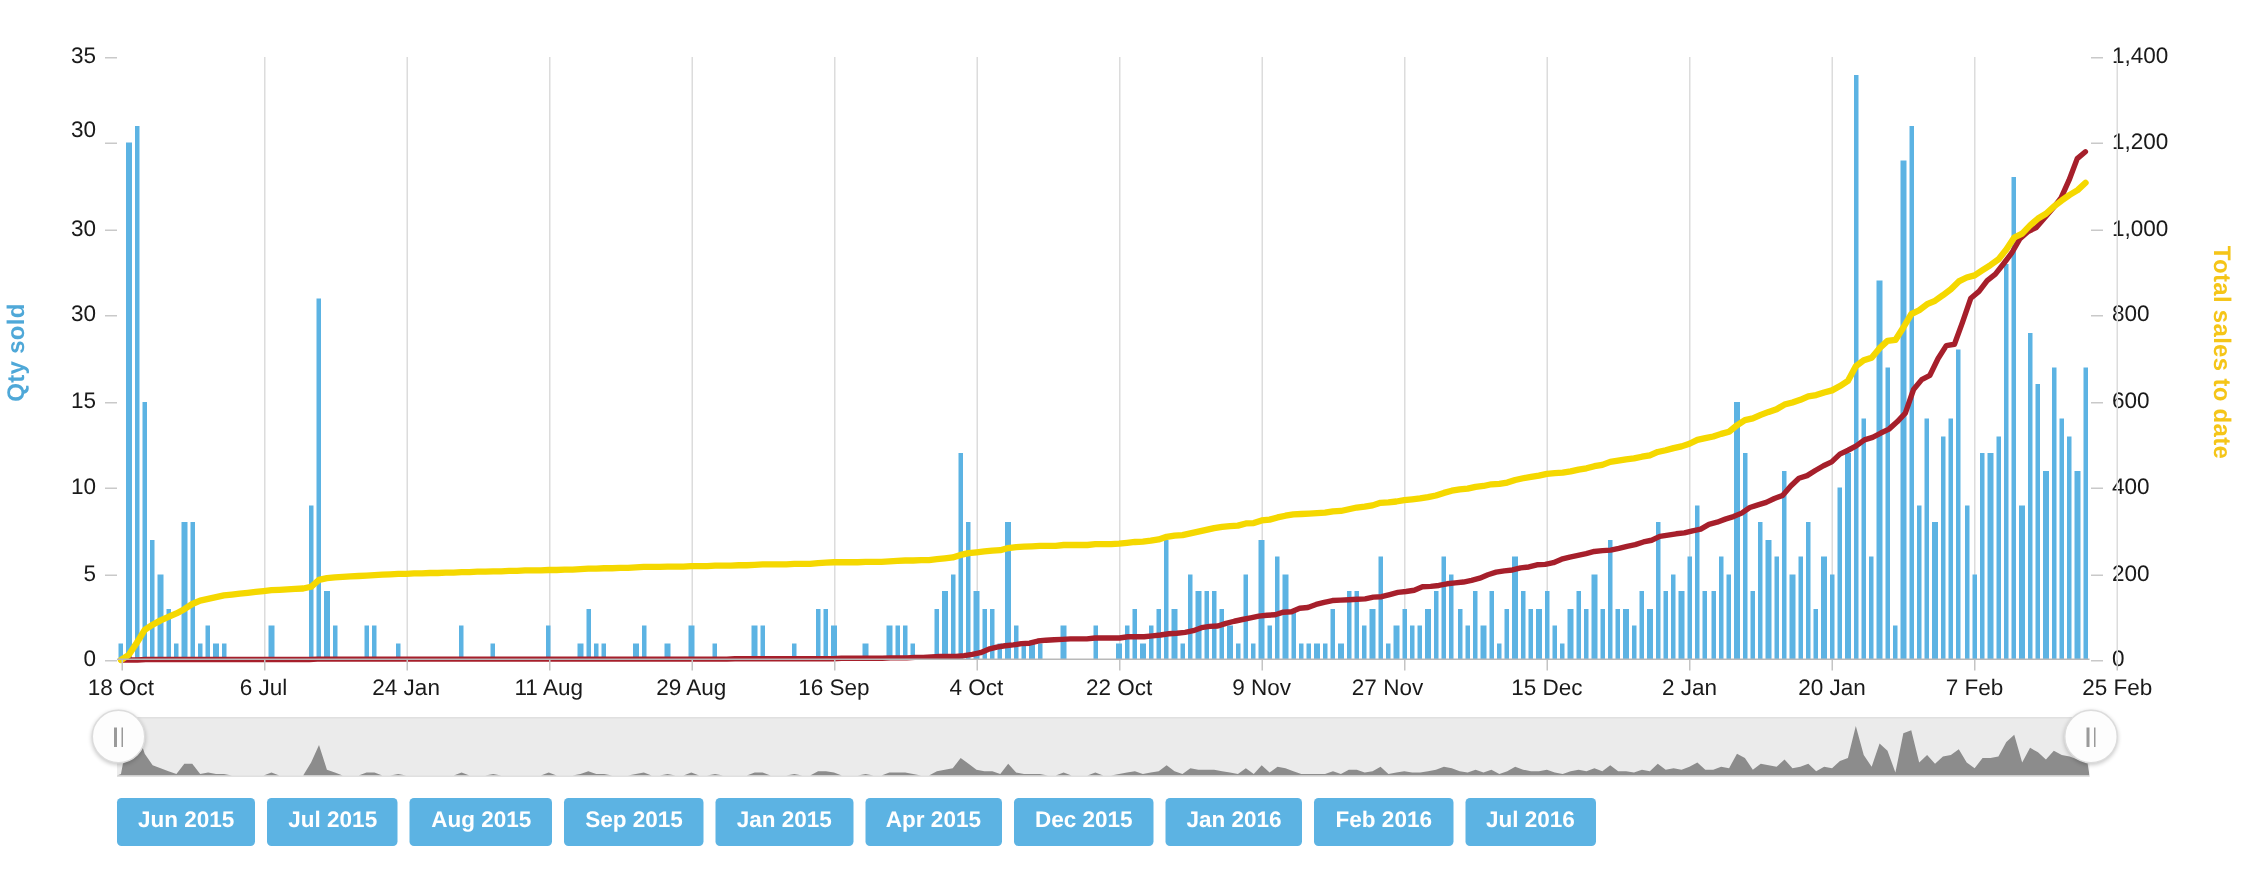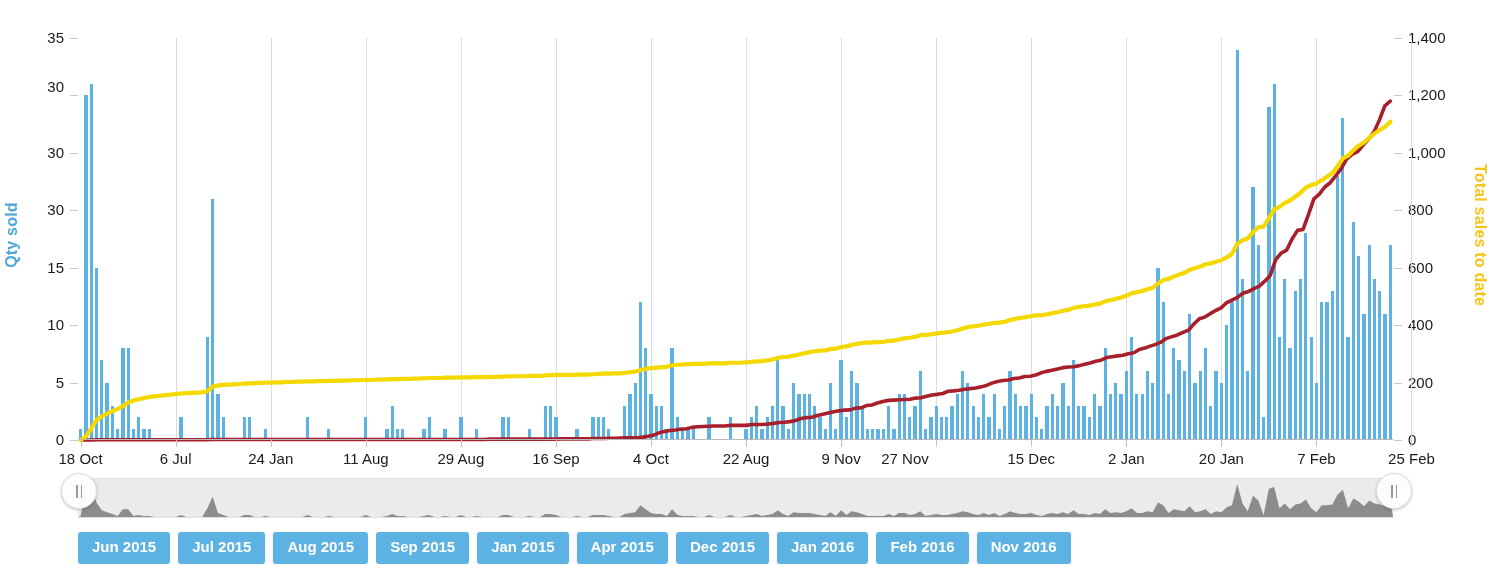--- a/index.html
+++ b/index.html
@@ -370,25 +370,25 @@
           <div class="xtick-label" style="left: 192.761px;">24 Jan</div>
           <div class="xtick-mark" style="left: 287.821px;"></div>
           <div class="xtick-label" style="left: 287.821px;">11 Aug</div>
           <div class="xtick-mark" style="left: 382.882px;"></div>
           <div class="xtick-label" style="left: 382.882px;">29 Aug</div>
           <div class="xtick-mark" style="left: 477.942px;"></div>
           <div class="xtick-label" style="left: 477.942px;">16 Sep</div>
           <div class="xtick-mark" style="left: 573.002px;"></div>
           <div class="xtick-label" style="left: 573.002px;">4 Oct</div>
           <div class="xtick-mark" style="left: 668.062px;"></div>
-          <div class="xtick-label" style="left: 668.062px;">22 Aug</div>
+          <div class="xtick-label" style="left: 668.062px;">22 Oct</div>
           <div class="xtick-mark" style="left: 763.122px;"></div>
           <div class="xtick-label" style="left: 763.122px;">9 Nov</div>
           <div class="xtick-mark" style="left: 858.183px;"></div>
-          <div class="xtick-label" style="left: 827px;">27 Nov</div>
+          <div class="xtick-label" style="left: 847px;">27 Nov</div>
           <div class="xtick-mark" style="left: 953.243px;"></div>
           <div class="xtick-label" style="left: 953.243px;">15 Dec</div>
           <div class="xtick-mark" style="left: 1048.3px;"></div>
           <div class="xtick-label" style="left: 1048.3px;">2 Jan</div>
           <div class="xtick-mark" style="left: 1143.36px;"></div>
           <div class="xtick-label" style="left: 1143.36px;">20 Jan</div>
           <div class="xtick-mark" style="left: 1238.42px;"></div>
           <div class="xtick-label" style="left: 1238.42px;">7 Feb</div>
           <div class="xtick-mark" style="left: 1333.48px;"></div>
           <div class="xtick-label" style="left: 1333.48px;">25 Feb</div>
@@ -417,16 +417,16 @@
   <div class="range-buttons" id="rangebuttons">
       <button class="range-btn">Jun 2015</button>
       <button class="range-btn">Jul 2015</button>
       <button class="range-btn">Aug 2015</button>
       <button class="range-btn">Sep 2015</button>
       <button class="range-btn">Jan 2015</button>
       <button class="range-btn">Apr 2015</button>
       <button class="range-btn">Dec 2015</button>
       <button class="range-btn">Jan 2016</button>
       <button class="range-btn">Feb 2016</button>
-      <button class="range-btn">Nov 2016</button>
+      <button class="range-btn">Jul 2016</button>
     </div>
 
 </div>
 
 </body></html>

